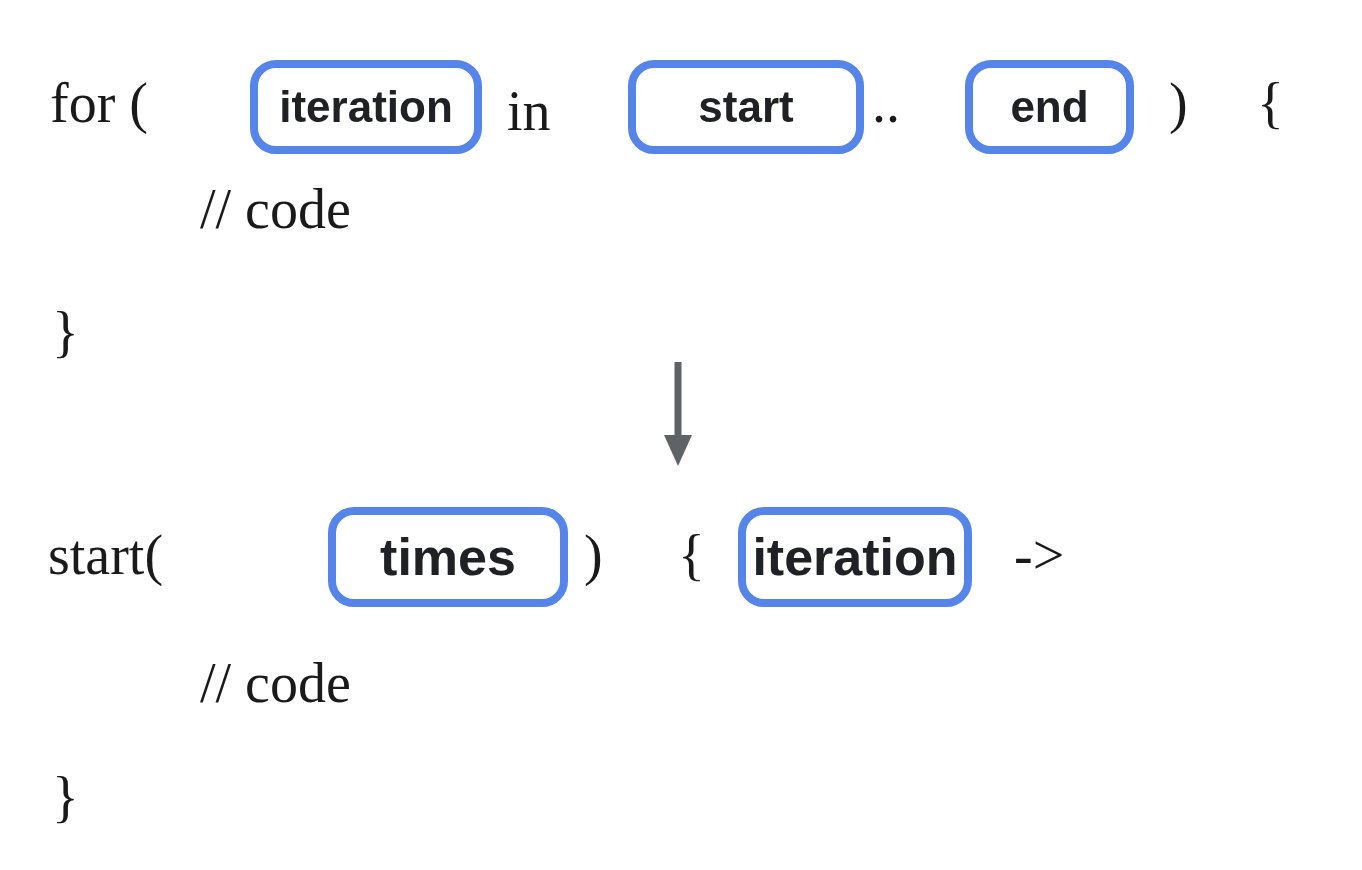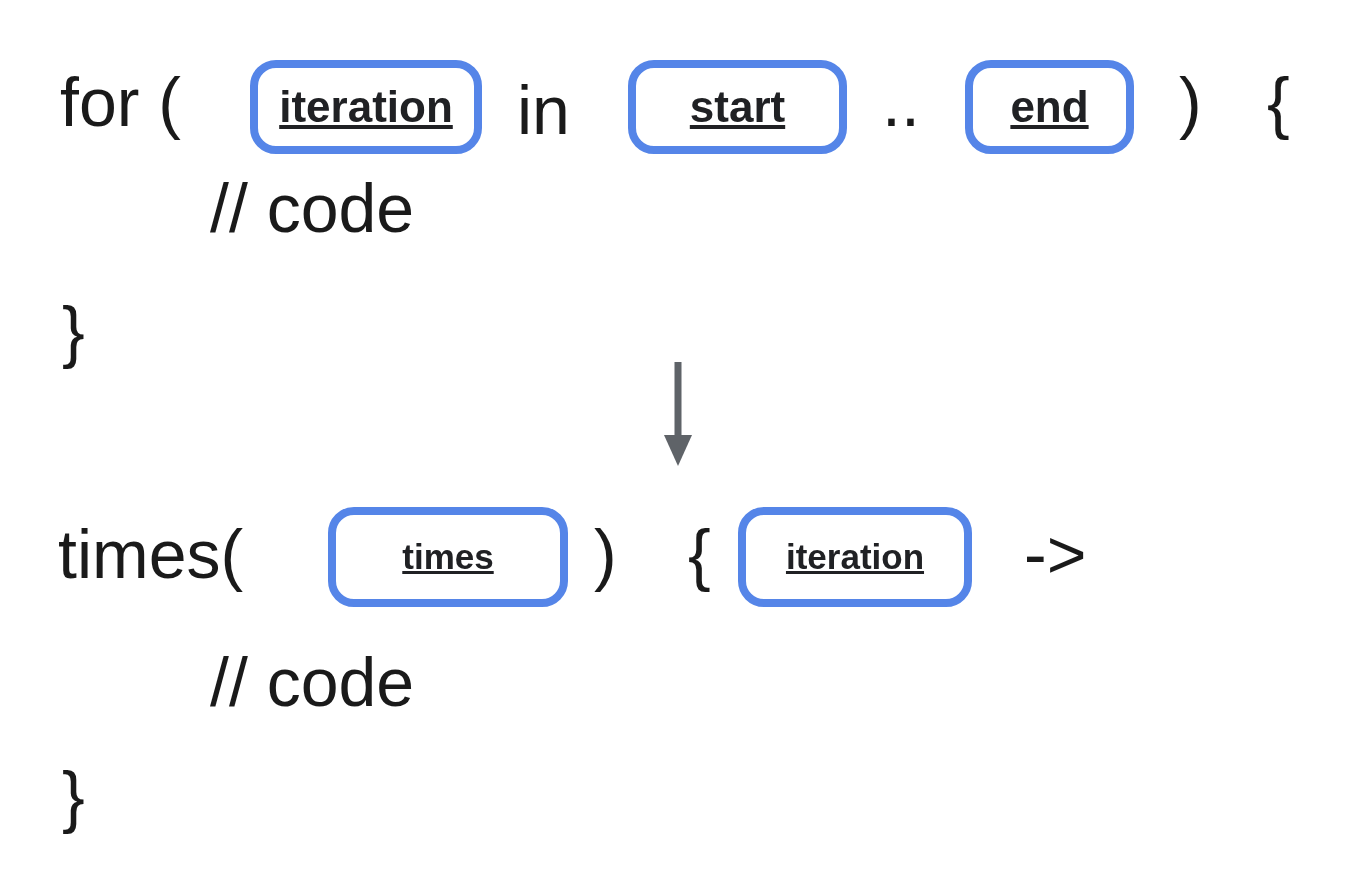--- a/index.html
+++ b/index.html
@@ -6,49 +6,47 @@
   .canvas {
     position: relative;
     width: 1362px;
     height: 870px;
     background: var(--background, #ffffff);
     overflow: hidden;
     font-family: "Liberation Mono", monospace;
   }
   .code {
     position: absolute;
-    font-family: Liberation Sans, sans-serif;
-    font-size: 68px;
+    font-family: Liberation Serif, serif;
+    font-size: 56px;
     line-height: 1;
     color: var(--code-text, #1a1a1a);
     white-space: pre;
     transform: translateY(-56%);
-    margin-left: 10px;
   }
   .slot {
     position: absolute;
     box-sizing: border-box;
     border: 8px solid var(--slot-border, #5585e8);
     border-radius: 26px;
     background: #ffffff;
     display: flex;
     align-items: center;
     justify-content: center;
   }
   .slot-r1 { top: 60px; height: 94px; }
   .slot-r2 { top: 507px; height: 100px; }
   .slot-label {
     font-family: "Liberation Sans", sans-serif;
     font-weight: 700;
     color: var(--label-text, #202124);
     white-space: nowrap;
-    text-decoration: underline;
   }
   .slot-r1 .slot-label { font-size: 44px; }
-  .slot-r2 .slot-label { font-size: 35px; }
+  .slot-r2 .slot-label { font-size: 52px; }
   .arrow {
     position: absolute;
     left: 664px;
     top: 362px;
     width: 28px;
     height: 104px;
   }
   .arrow-shaft {
     position: absolute;
     left: 50%;
@@ -73,41 +71,41 @@
 <body>
 
 <div class="canvas">
 
   <section>
     <span class="code" style="left:50px;  top:106px">for (</span>
     <span class="slot slot-r1" style="left:250px; width:232px">
       <span class="slot-label">iteration</span>
     </span>
     <span class="code" style="left:507px; top:114px">in</span>
-    <span class="slot slot-r1" style="left:628px; width:219px">
+    <span class="slot slot-r1" style="left:628px; width:236px">
       <span class="slot-label">start</span>
     </span>
     <span class="code" style="left:872px; top:106px">..</span>
     <span class="slot slot-r1" style="left:965px; width:169px">
       <span class="slot-label">end</span>
     </span>
     <span class="code" style="left:1169px; top:106px">)</span>
     <span class="code" style="left:1257px; top:106px">{</span>
 
     <span class="code" style="left:200px; top:212px">// code</span>
     <span class="code" style="left:52px;  top:335px">}</span>
   </section>
 
   <div class="arrow">
     <div class="arrow-shaft"></div>
     <div class="arrow-head"></div>
   </div>
 
   <section>
-    <span class="code" style="left:48px;  top:558px">times(</span>
+    <span class="code" style="left:48px;  top:558px">start(</span>
     <span class="slot slot-r2" style="left:328px; width:240px">
       <span class="slot-label">times</span>
     </span>
     <span class="code" style="left:584px; top:558px">)</span>
     <span class="code" style="left:678px; top:558px">{</span>
     <span class="slot slot-r2" style="left:738px; width:234px">
       <span class="slot-label">iteration</span>
     </span>
     <span class="code" style="left:1014px; top:558px">-&gt;</span>
 

